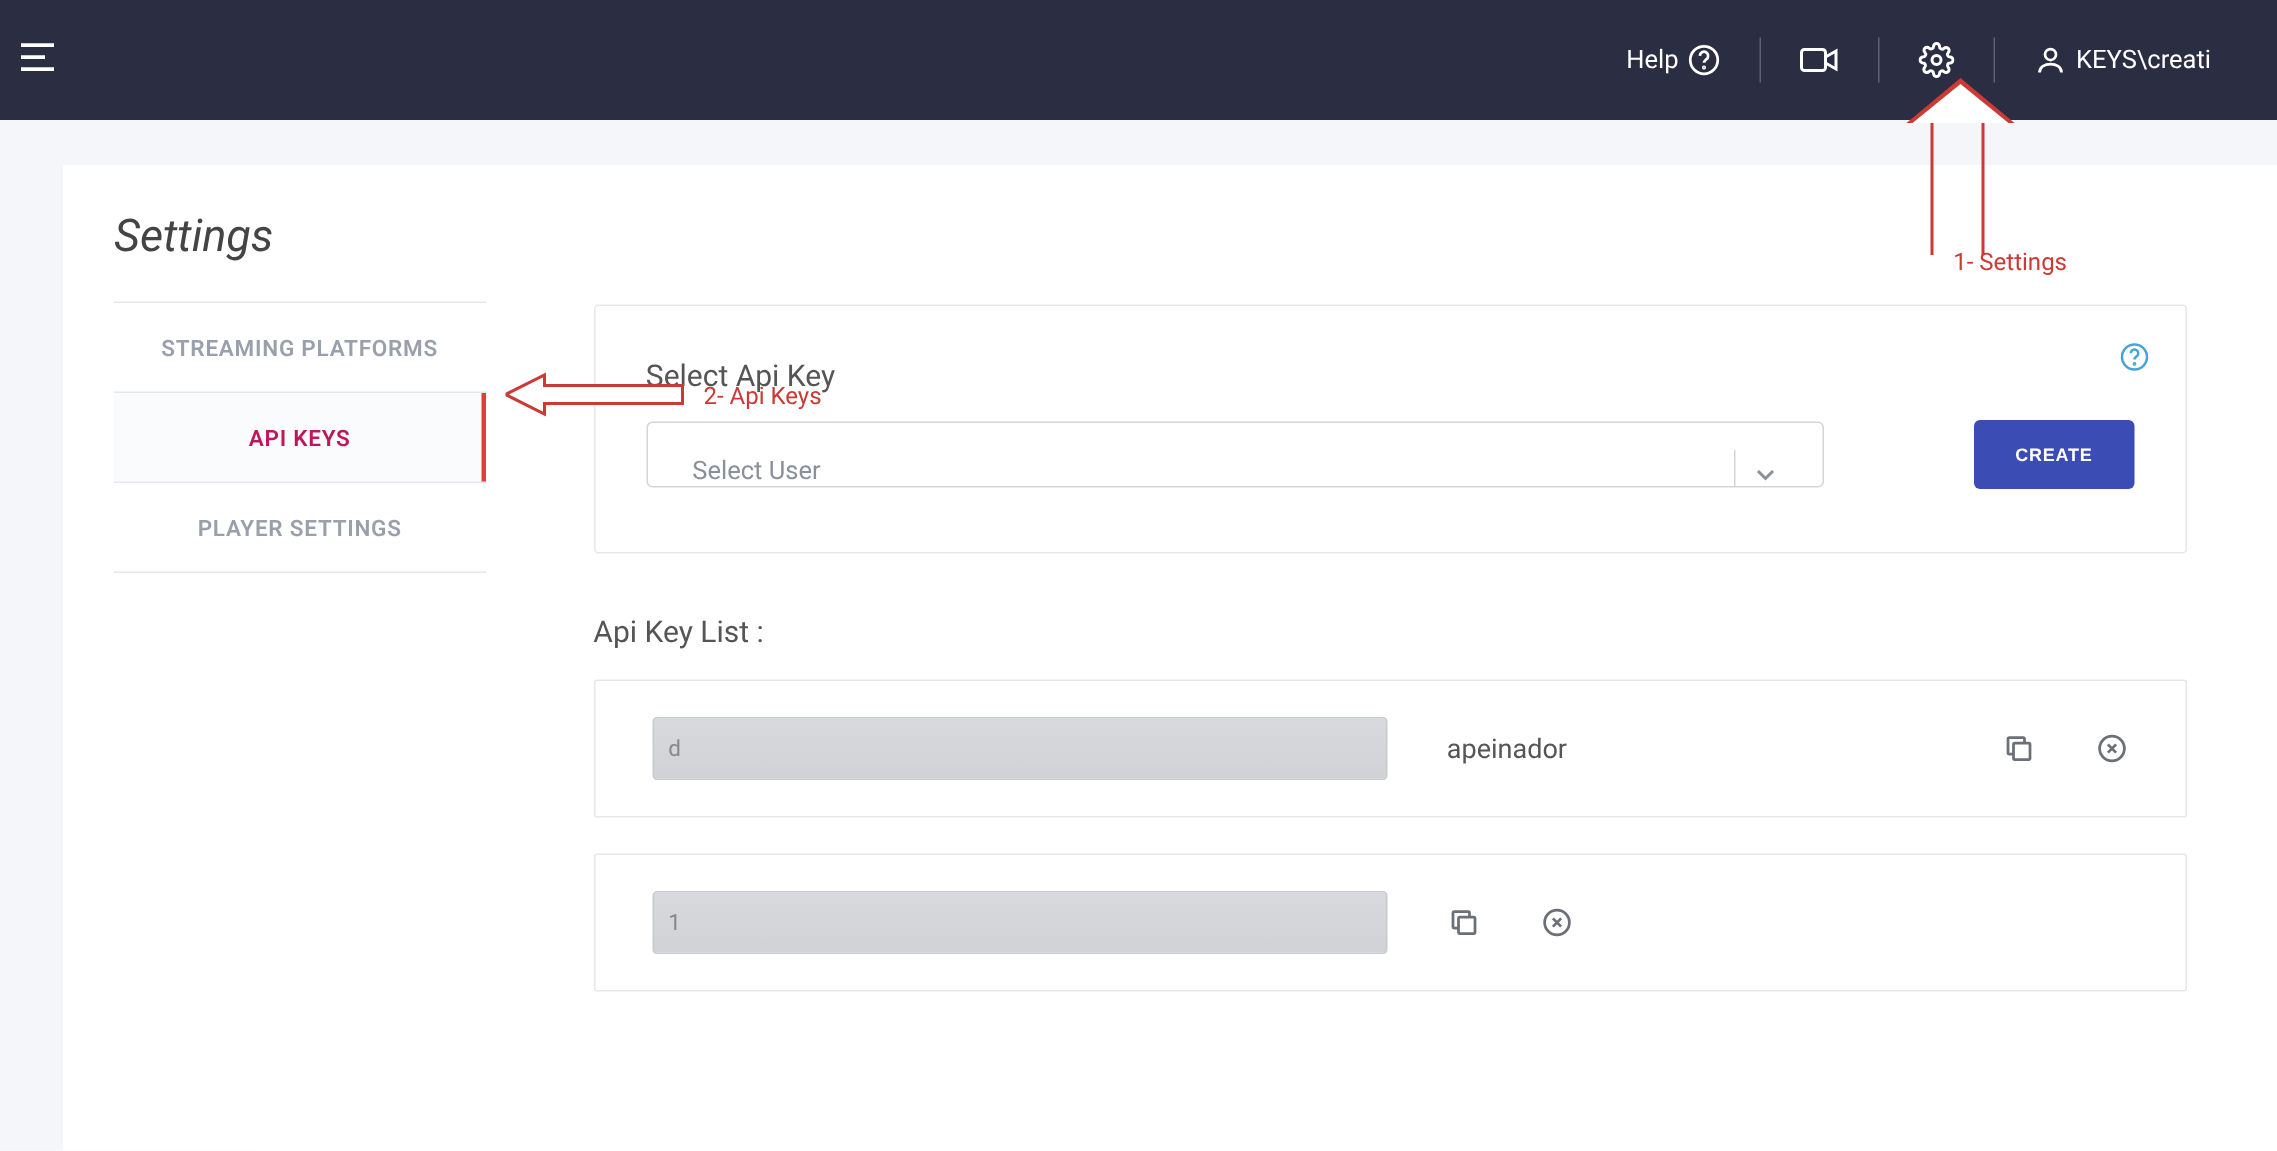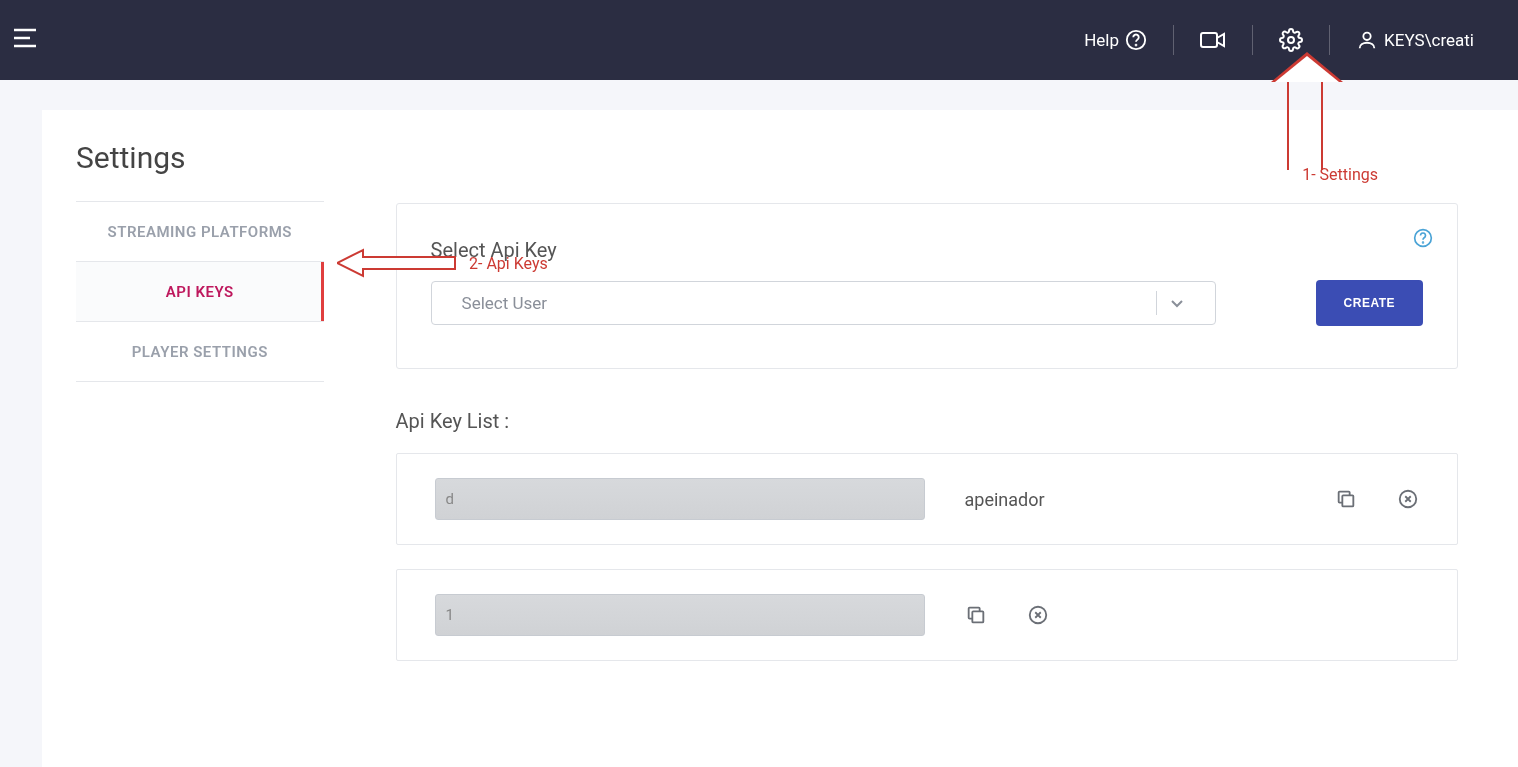--- a/index.html
+++ b/index.html
@@ -5,33 +5,33 @@
 * { box-sizing: border-box; margin: 0; padding: 0; }
 body { font-family: -apple-system, BlinkMacSystemFont, "Segoe UI", Roboto, sans-serif; background: #f5f6fa; width: 1518px; height: 767px; overflow: hidden; }
 
 .topbar { background: #2b2d42; height: 80px; display: flex; align-items: center; justify-content: space-between; padding: 0 18px 0 12px; color: #fff; }
 .hamburger { cursor: pointer; }
 .top-right { display: flex; align-items: center; gap: 0; }
 .top-item { display: flex; align-items: center; gap: 6px; padding: 0 26px; font-size: 17px; cursor: pointer; }
 .sep { width: 1px; height: 30px; background: rgba(255,255,255,0.25); }
 
 .page { background: #fff; margin: 30px 0 0 42px; padding: 30px 0 0 0; min-height: 680px; }
-.title { font-size: 30px; font-weight: 400; color: #444; margin-left: 34px; margin-bottom: 26px; }
+.title { font-size: 30px; font-weight: 400; color: #444; margin-left: 34px; margin-bottom: 26px; font-style: italic; }
 .layout { display: flex; }
 .tabs { width: 248px; border-top: 1px solid #e5e7eb; margin-left: 34px; }
 .tab { height: 60px; display: flex; align-items: center; justify-content: center; font-size: 15px; font-weight: 600; letter-spacing: .5px; color: #9aa0ab; border-bottom: 1px solid #e5e7eb; cursor: pointer; position: relative; }
 .tab.active { background: #fafbfc; color: #be185d; }
 .tab.active::after { content: ""; position: absolute; right: 0; top: 0; bottom: 0; width: 3px; background: #e03e3e; }
 
 .content { flex: 1; padding: 2px 60px 0 72px; position: relative; }
 .panel { border: 1px solid #e5e7eb; border-radius: 3px; padding: 34px 34px 42px 34px; margin-bottom: 40px; background: #fff; position: relative; }
 .panel .help-dot { position: absolute; right: 24px; top: 24px; color: #4aa3d6; }
 .panel-title { font-size: 20px; color: #555; margin-bottom: 18px; }
 .create-row { display: flex; align-items: center; gap: 100px; }
-.select { flex: 0 0 785px; height: 44px; border: 1px solid #d1d5db; border-radius: 4px; display: flex; align-items: center; justify-content: space-between; padding: 0 30px; color: #8a8f99; font-size: 17px; cursor: pointer; background: #fff; }
+.select { flex: 0 0 785px; height: 44px; border: 1px solid #d1d5db; border-radius: 4px; display: flex; align-items: flex-end; justify-content: space-between; padding: 0 30px; color: #8a8f99; font-size: 17px; cursor: pointer; background: #fff; }
 .select .sep2 { width: 1px; height: 24px; background: #d1d5db; margin: 0 12px 0 auto; }
 .select svg { color: #8a8f99; }
 .btn-create { background: #3b4db4; color: #fff; border: none; height: 46px; padding: 0 28px; font-size: 12px; font-weight: 600; letter-spacing: .5px; border-radius: 4px; cursor: pointer; }
 
 .list-title { font-size: 20px; color: #555; margin-bottom: 20px; }
 .key-row { border: 1px solid #e5e7eb; border-radius: 2px; padding: 24px 38px; display: flex; align-items: center; gap: 40px; margin-bottom: 24px; background: #fff; }
 .key-box { width: 490px; height: 42px; border: 1px solid #c7cbd1; border-radius: 3px; background: linear-gradient(#d7d9dc,#d0d2d5); display: flex; align-items: center; padding: 0 10px; color: #888; font-size: 15px; overflow: hidden; }
 .key-user { font-size: 18px; color: #555; flex: 1; }
 .ic { cursor: pointer; color: #6b6f76; display: flex; align-items: center; }
 

